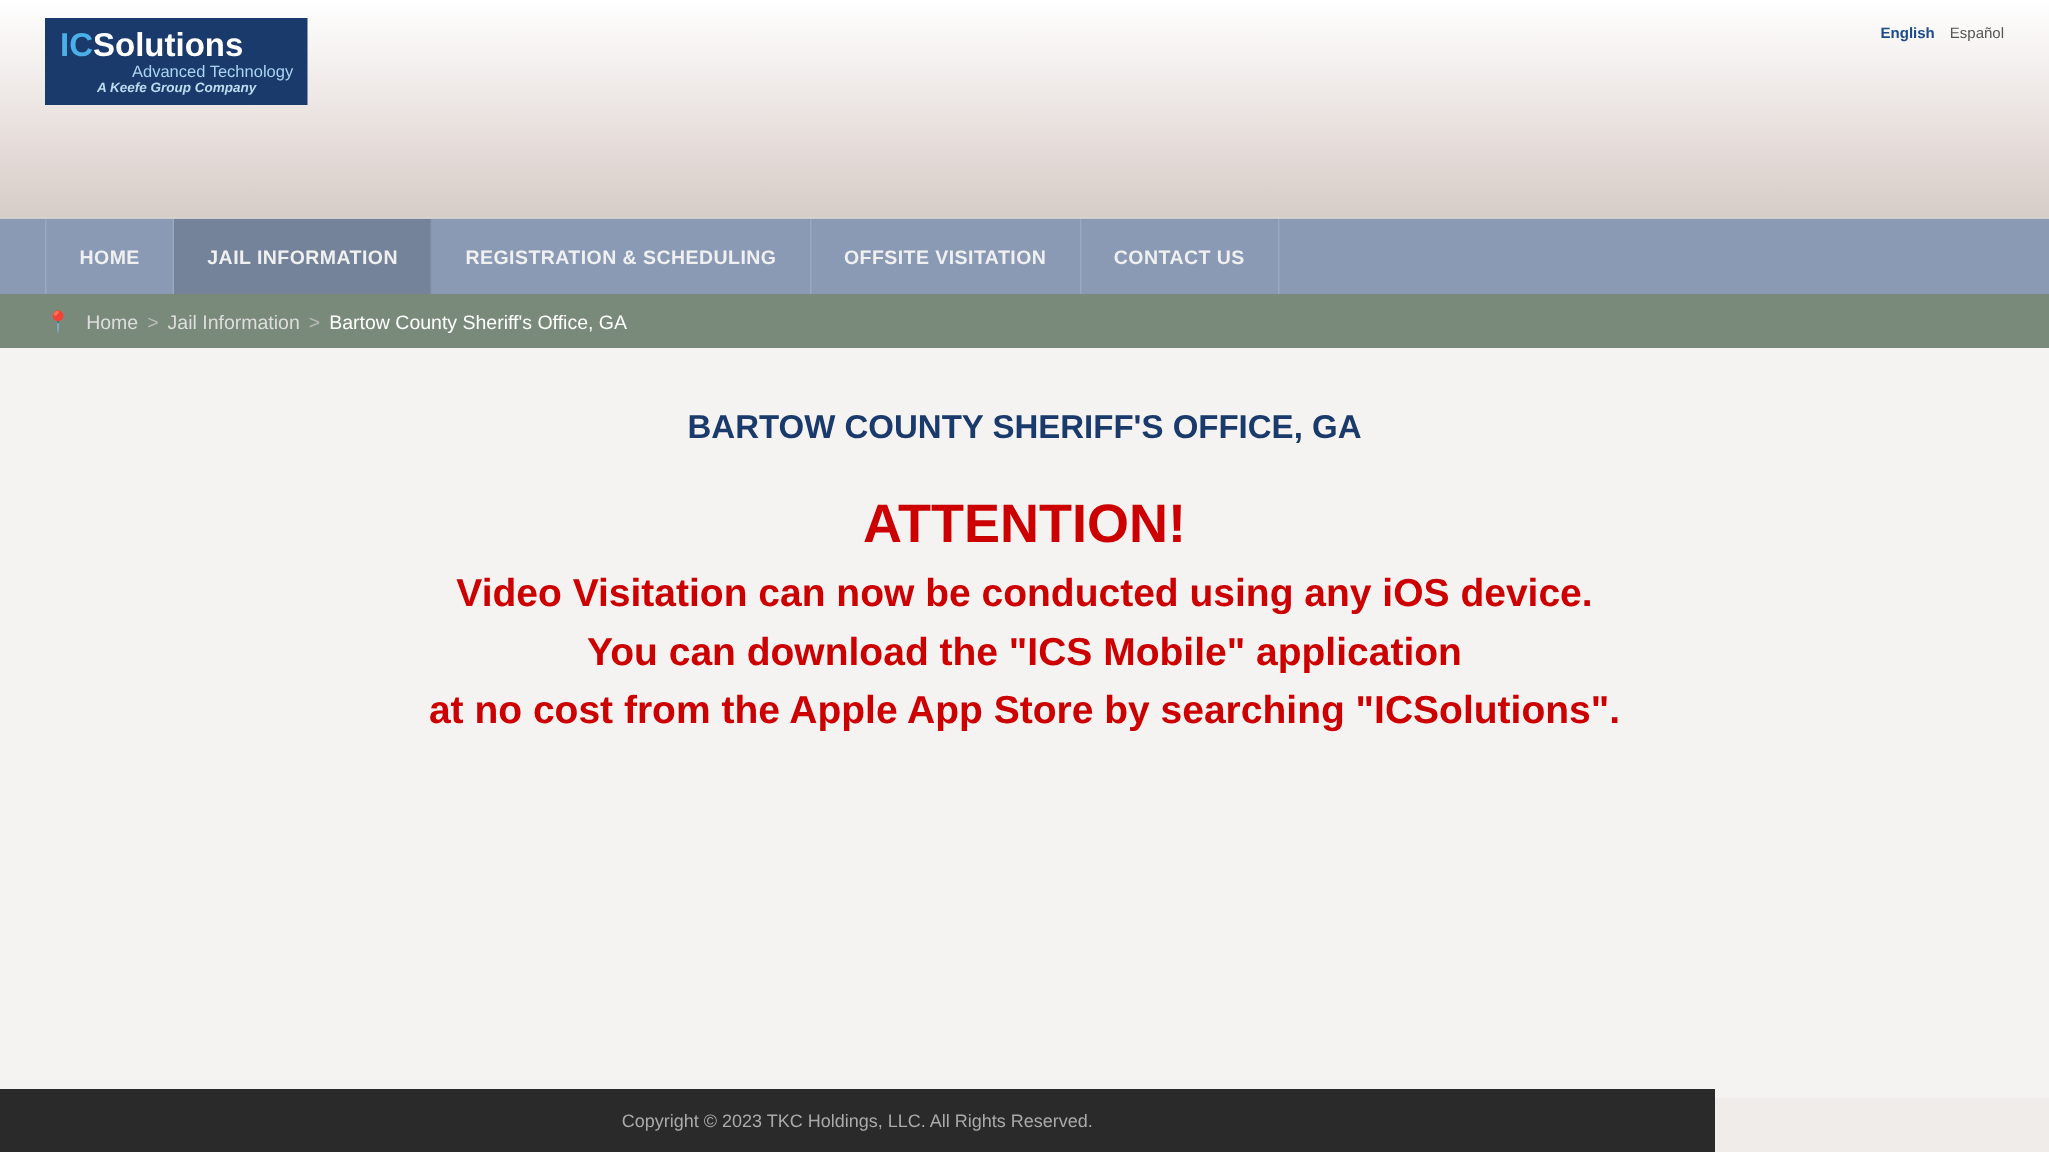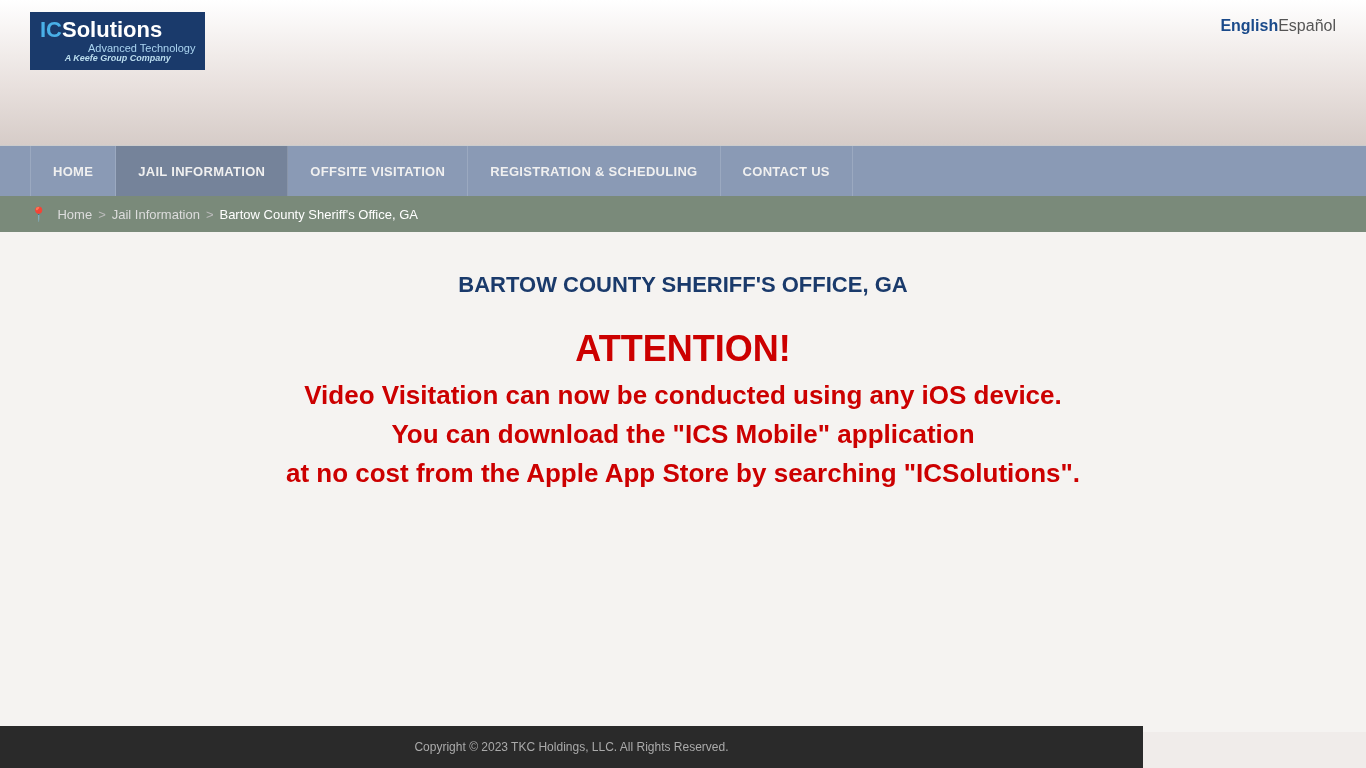--- a/index.html
+++ b/index.html
@@ -40,22 +40,23 @@
     }
     .logo-tagline {
       display: block;
       font-size: 9px;
       color: #bbddee;
       text-align: center;
       font-style: italic;
     }
     .lang-switcher {
       display: flex;
+      gap: 10px;
       padding-top: 5px;
-      font-size: 16px;
+      font-size: 10px;
     }
     .lang-english {
       color: #1a4a8a;
       font-weight: bold;
       cursor: pointer;
       text-decoration: none;
     }
     .lang-espanol {
       color: #555;
       cursor: pointer;
@@ -165,22 +166,22 @@
   </div>
   <div class="lang-switcher">
     <a class="lang-english">English</a>
     <a class="lang-espanol">Español</a>
   </div>
 </div>
 
 <nav class="nav-bar">
   <div class="nav-item">HOME</div>
   <div class="nav-item active">JAIL INFORMATION</div>
+  <div class="nav-item">REGISTRATION &amp; SCHEDULING</div>
   <div class="nav-item">OFFSITE VISITATION</div>
-  <div class="nav-item">REGISTRATION &amp; SCHEDULING</div>
   <div class="nav-item">CONTACT US</div>
 </nav>
 
 <div class="breadcrumb-bar">
   <span class="breadcrumb-icon">📍</span>
   <a class="breadcrumb-link">Home</a>
   <span class="breadcrumb-sep">&gt;</span>
   <a class="breadcrumb-link">Jail Information</a>
   <span class="breadcrumb-sep">&gt;</span>
   <span class="breadcrumb-current">Bartow County Sheriff's Office, GA</span>

